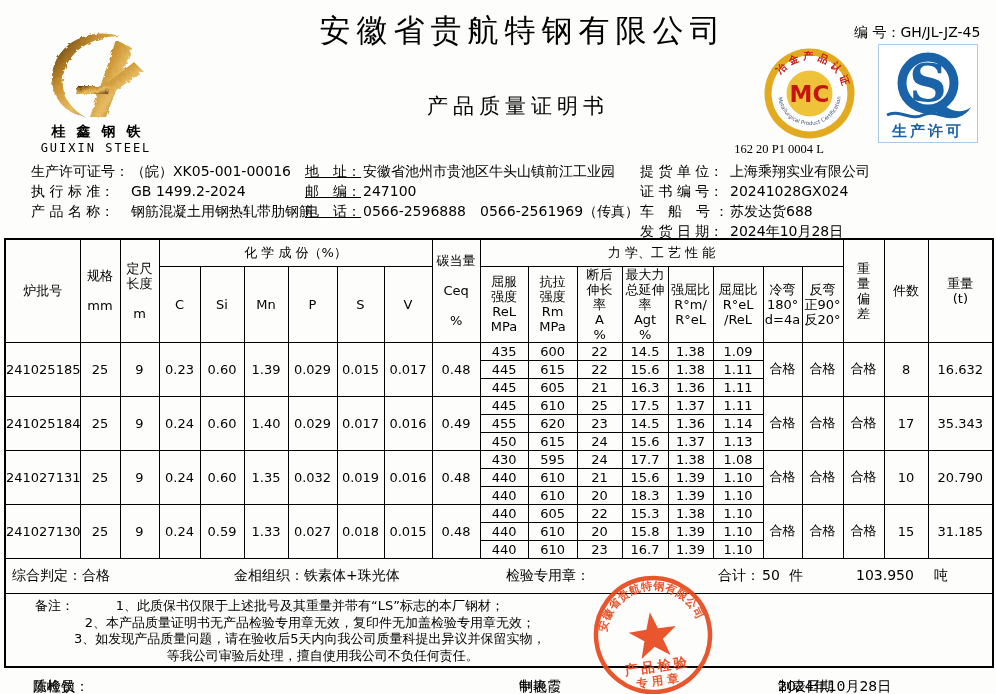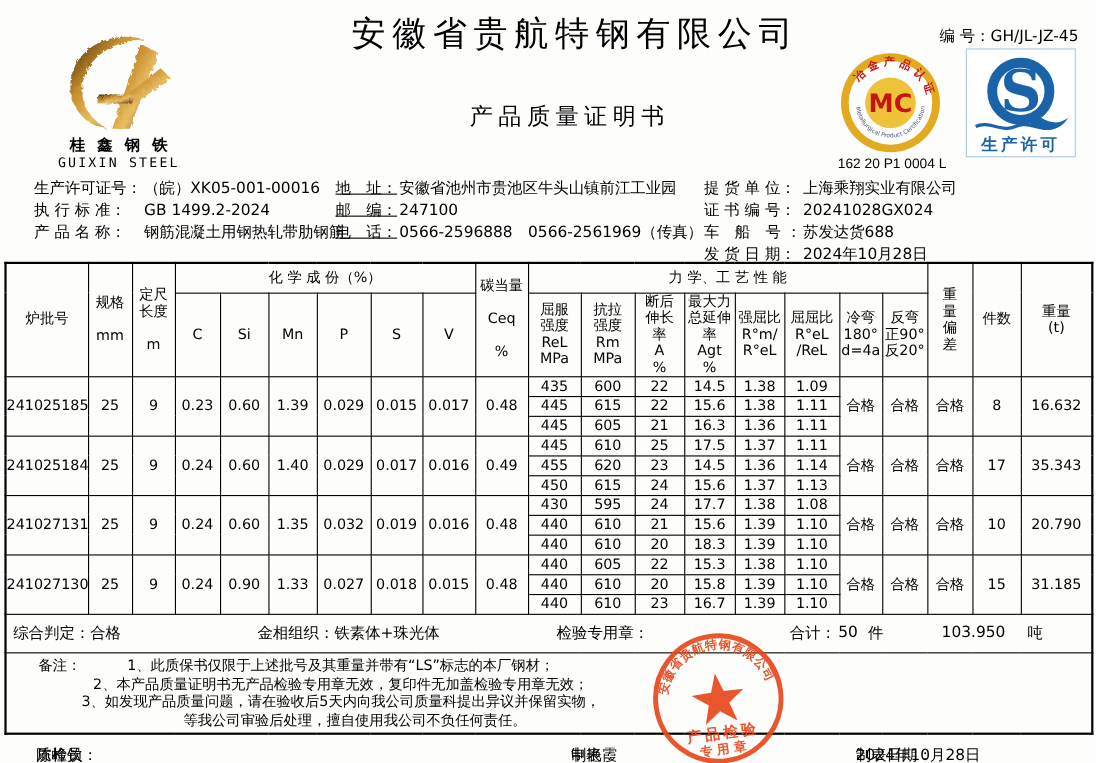--- a/index.html
+++ b/index.html
@@ -5,27 +5,27 @@
   html,body{margin:0;padding:0;background:#fff;}
   .page{position:relative;width:996px;height:694px;background:#fdfdfc;overflow:hidden;
         font-family:"DejaVu Sans","Liberation Sans",sans-serif;color:#000;}
   
   .title-wrap{position:absolute;left:60px;right:10px;top:10px;text-align:center;}
   .company-title{font-family:"DejaVu Serif","Liberation Serif",serif;font-size:31px;letter-spacing:6px;font-weight:400;}
   .doc-subtitle{position:absolute;left:50px;right:10px;top:92px;text-align:center;
                 font-family:"DejaVu Serif","Liberation Serif",serif;font-size:21px;letter-spacing:5px;}
   .doc-number{position:absolute;left:854px;top:24px;font-size:14px;white-space:nowrap;}
   
-  .logo-left{position:absolute;left:47px;top:26px;width:122px;text-align:center;}
+  .logo-left{position:absolute;left:35px;top:26px;width:122px;text-align:center;}
   .logo-cn{font-size:14px;font-weight:bold;letter-spacing:11px;margin-top:1px;white-space:nowrap;text-indent:11px;}
   .logo-en{font-family:"DejaVu Sans Mono","Liberation Mono",monospace;font-size:12px;letter-spacing:2px;white-space:nowrap;}
   
   .mc-logo{position:absolute;left:762px;top:46px;}
-  .mc-number{position:absolute;left:748px;top:142px;width:126px;text-align:center;
-             font-family:Liberation Sans, sans-serif;font-size:12.5px;white-space:nowrap;}
+  .mc-number{position:absolute;left:716px;top:142px;width:126px;text-align:center;
+             font-family:Liberation Serif, serif;font-size:12.5px;white-space:nowrap;}
   
   .qs-logo{position:absolute;left:878px;top:44px;width:98px;height:97px;border:1px solid #a9c9e6;background:#fff;}
   
   .info{position:absolute;top:161px;font-size:14px;line-height:20px;white-space:nowrap;}
   .info-left{left:8px;margin-left:23px;}
   .info-mid{left:305px;}
   .info-right{left:640px;}
   .info .lbl{display:inline-block;}
   .info-left .lbl{width:100px;}
   .info-mid .lbl{width:58px;text-decoration:underline;}
@@ -335,21 +335,21 @@
           <td>20</td>
           <td>18.3</td>
           <td>1.39</td>
           <td>1.10</td>
         </tr>
         <tr style="height: 18px;">
           <td rowspan="3">241027130</td>
           <td rowspan="3">25</td>
           <td rowspan="3">9</td>
           <td rowspan="3">0.24</td>
-          <td rowspan="3">0.90</td>
+          <td rowspan="3">0.59</td>
           <td rowspan="3">1.33</td>
           <td rowspan="3">0.027</td>
           <td rowspan="3">0.018</td>
           <td rowspan="3">0.015</td>
           <td rowspan="3">0.48</td>
           <td>440</td>
           <td>605</td>
           <td>22</td>
           <td>15.3</td>
           <td>1.38</td>

